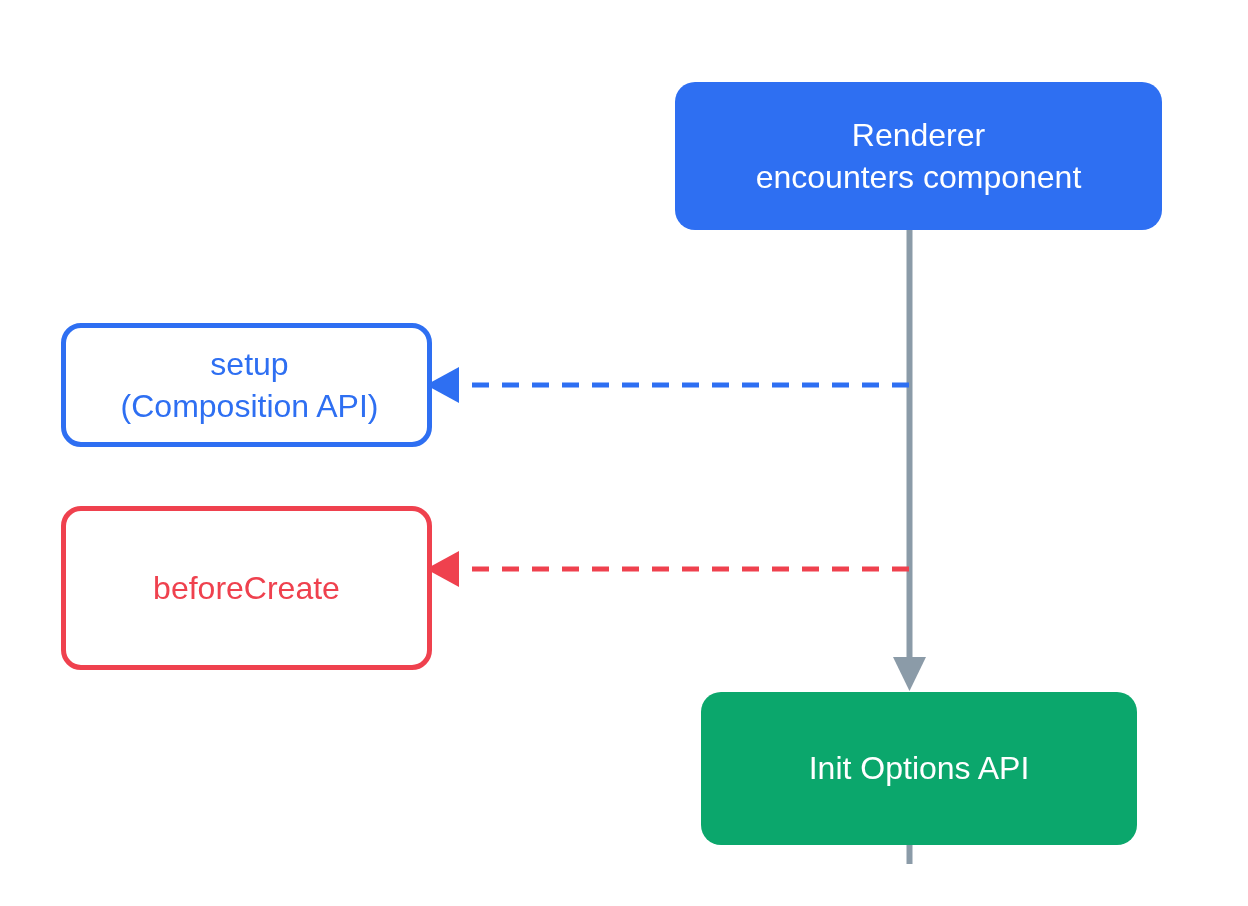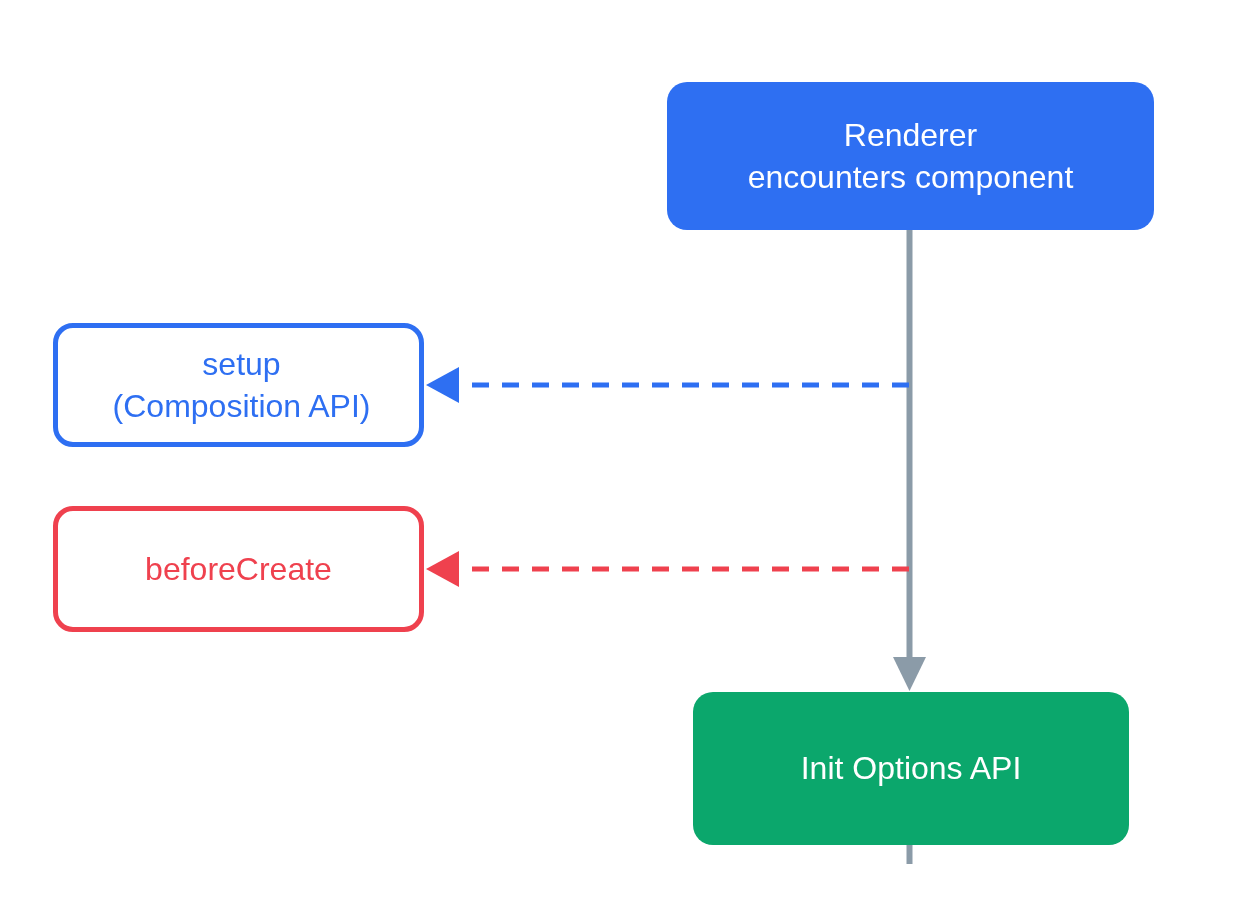--- a/index.html
+++ b/index.html
@@ -26,39 +26,40 @@
   .node {
     position: absolute;
     box-sizing: border-box;
     display: flex;
     align-items: center;
     justify-content: center;
     text-align: center;
     white-space: pre-line;
     line-height: 1.32;
     font-size: 32px;
+    margin-left: 8px;
   }
   .node.filled {
     color: #ffffff;
     border-radius: 20px;
   }
   .node.filled.blue  { background: var(--c-blue); }
   .node.filled.green { background: var(--c-green); }
   .node.outlined {
     background: #ffffff;
     border-radius: 20px;
     border-style: solid;
     border-width: 5px;
   }
   .node.outlined.blue { border-color: var(--c-blue); color: var(--c-blue); padding-left: 6px; }
   .node.outlined.red  { border-color: var(--c-red);  color: var(--c-red);  }
 
   #node-renderer      { left: 667px; top:  82px; width: 487px; height: 148px; }
   #node-setup         { left:  53px; top: 323px; width: 371px; height: 124px; }
-  #node-beforecreate  { left:  53px; top: 506px; width: 371px; height: 126px; }
+  #node-beforecreate  { left:  53px; top: 506px; width: 371px; height: 164px; }
   #node-init-options  { left: 693px; top: 692px; width: 436px; height: 153px; }
 
   .stroke-gray { stroke: var(--c-gray); }
   .fill-gray   { fill:   var(--c-gray); }
   .stroke-blue { stroke: var(--c-blue); }
   .fill-blue   { fill:   var(--c-blue); }
   .stroke-red  { stroke: var(--c-red);  }
   .fill-red    { fill:   var(--c-red);  }
 </style>
 </head>

